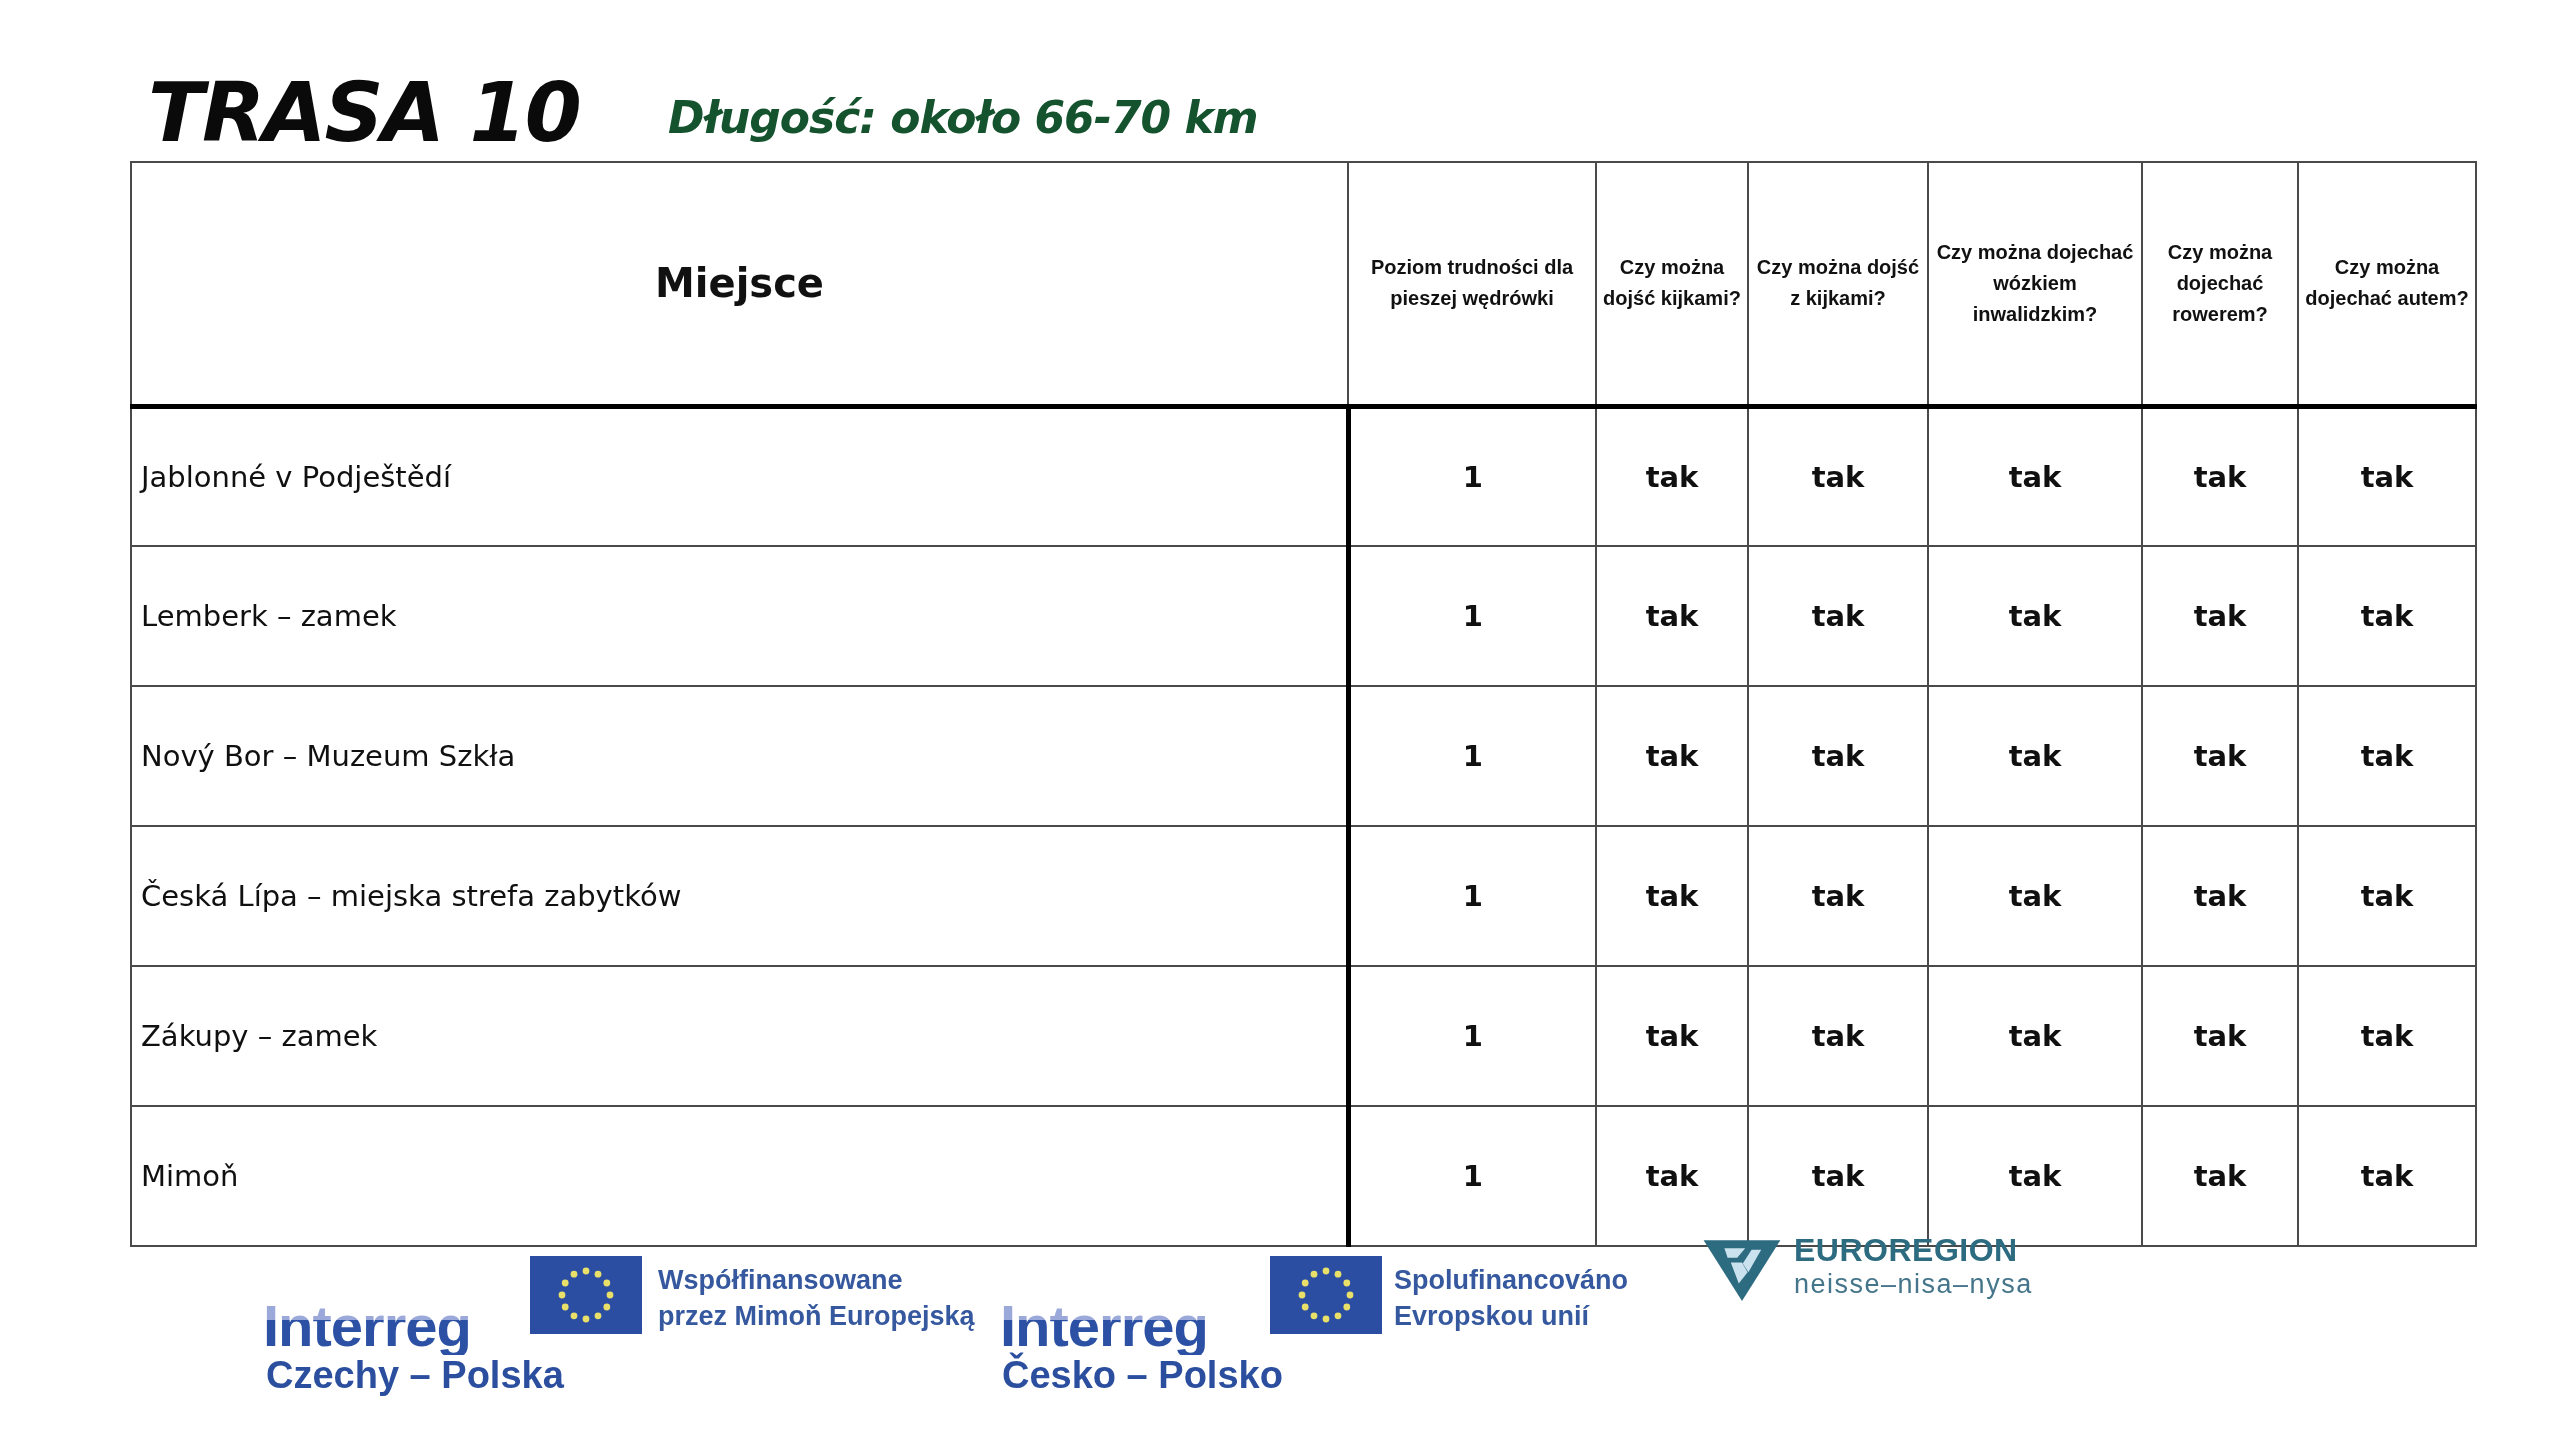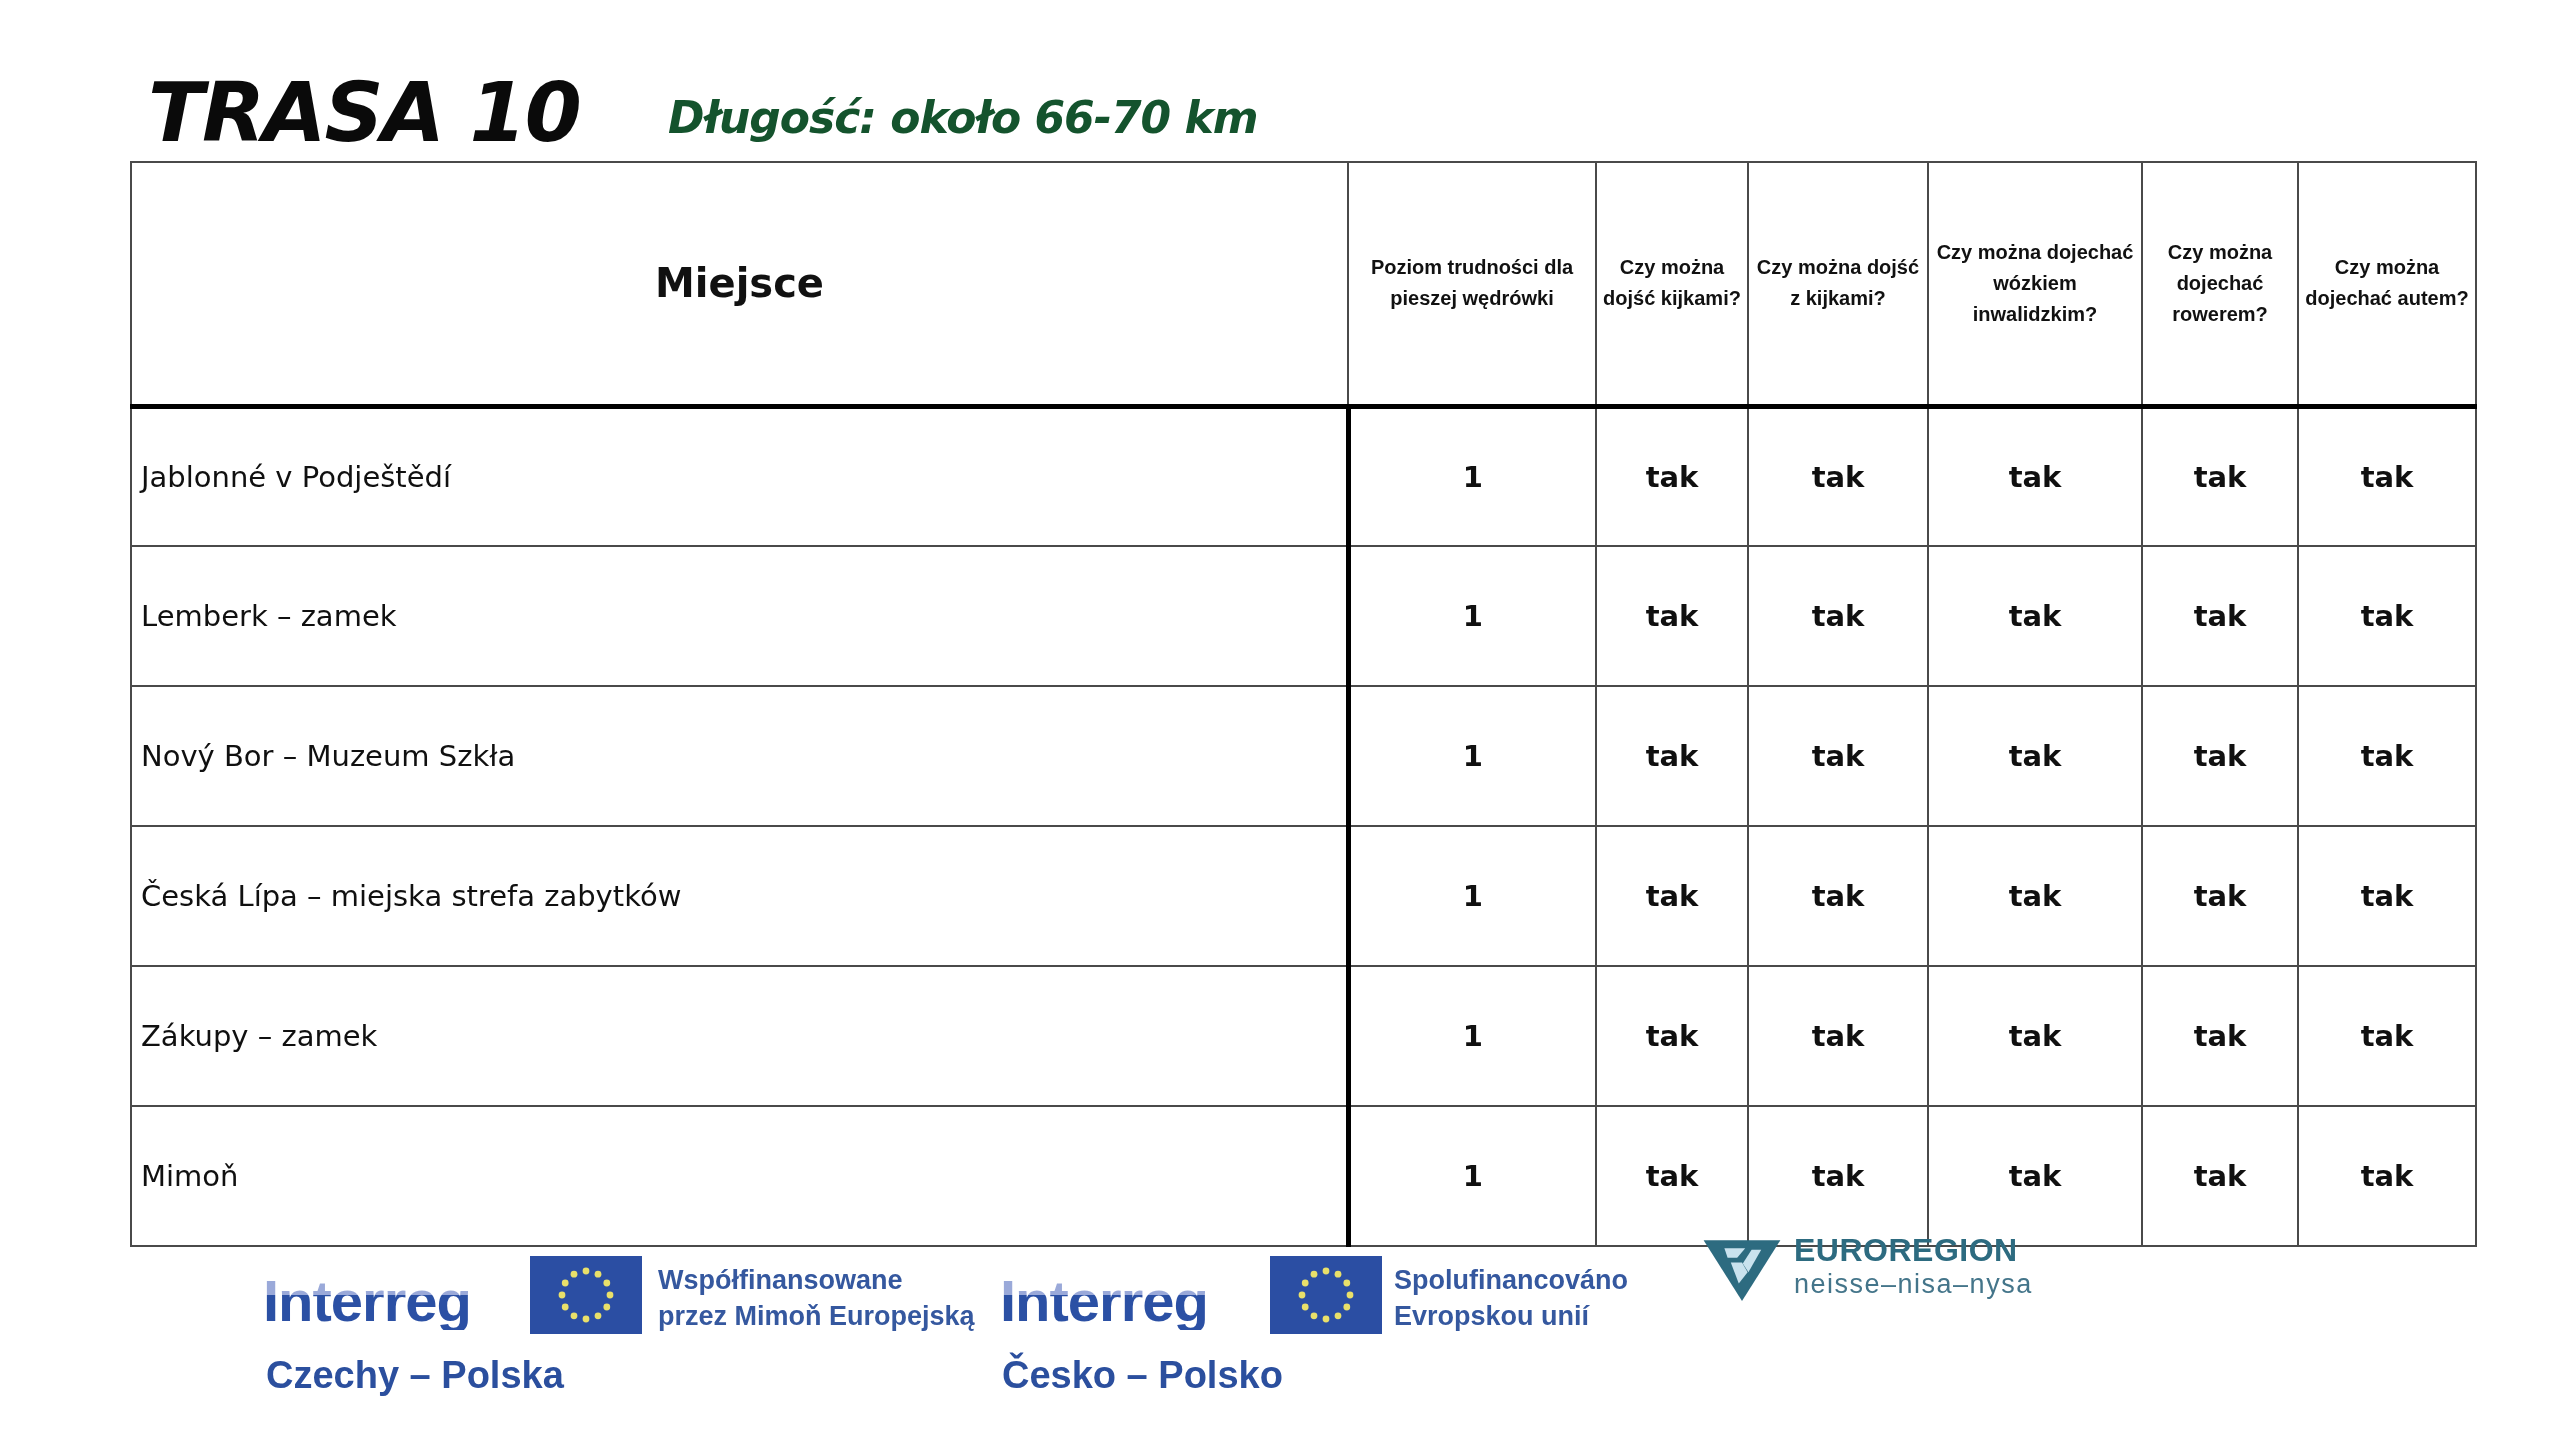--- a/index.html
+++ b/index.html
@@ -27,21 +27,21 @@
   tbody tr.first { height:140px; }
   tbody td { vertical-align:middle; font-size:29px; color:#101010; }
   tbody td.place { text-align:left; padding-left:9px; border-right:5px solid #000; }
   tbody td.val { text-align:center; font-weight:bold; }
 
   
   .interreg-word { position:absolute; font-family:"Liberation Sans", sans-serif;
       font-weight:bold; font-size:58px; line-height:1; letter-spacing:-1px;
       color:#2b50a4;
       background:linear-gradient(180deg,#9aa9d9 0%,#9aa9d9 40%,#2b50a4 40%,#2b50a4 100%);
-      -webkit-background-clip:text; background-clip:text; -webkit-text-fill-color:transparent; }
+      -webkit-background-clip:text; background-clip:text;margin-top:25px; -webkit-text-fill-color:transparent; }
   .iw-pl { left:263px; top:1272px; }
   .iw-cz { left:1000px; top:1272px; }
 
   .eu-flag { position:absolute; width:112px; height:78px; }
   .flag-pl { left:530px; top:1256px; }
   .flag-cz { left:1270px; top:1256px; }
 
   .cofund { position:absolute; font-family:"Liberation Sans", sans-serif; font-weight:bold;
             font-size:27px; line-height:36px; color:#35589f; }
   .cofund-pl { left:658px; top:1262px; }

